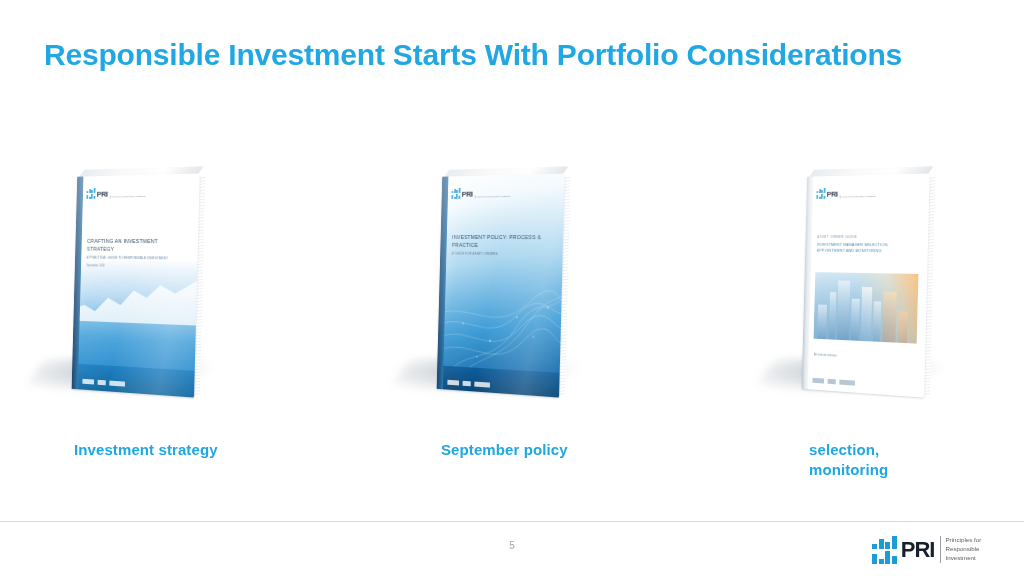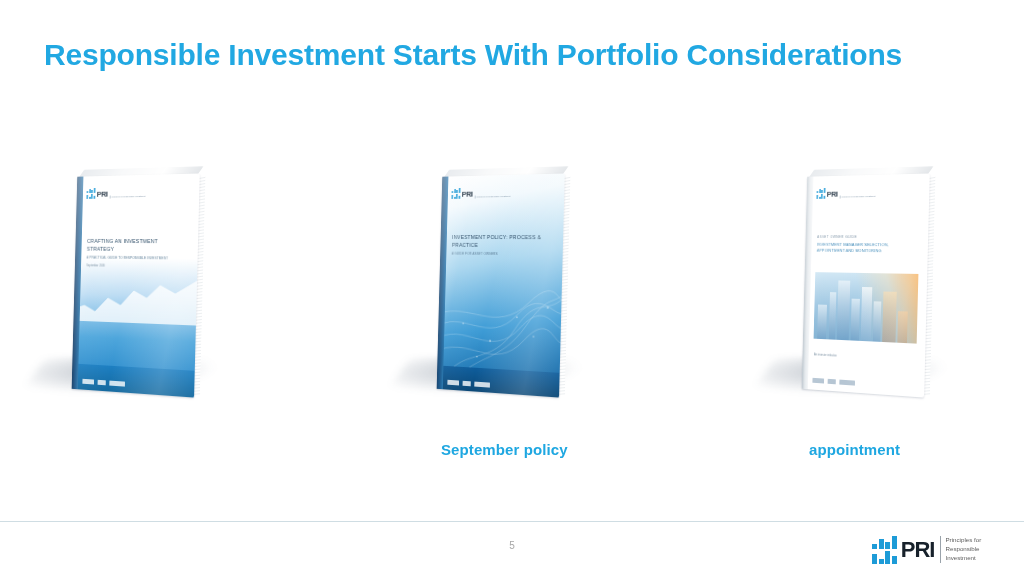--- a/index.html
+++ b/index.html
@@ -311,23 +311,25 @@
               <span style="width:17px"></span>
           </div>
           <div class="spine spine-white"></div>
           <div class="gloss"></div>
         </div>
       </div>
     </div>
 
   </div>
 
+  <div class="caption cap-1">Investment strategy</div>
   <div class="caption cap-2">September policy</div>
   <div class="caption cap-3">
-    <div>appointment</div>
+    <div>selection,</div>
+    <div>monitoring</div>
   </div>
 
   <div class="divider"></div>
   <div class="pagenum">5</div>
 
   <div class="footer-logo">
     <div class="fl-mark">
       <i style="height:5px"></i>
         <i style="height:10px"></i>
         <i style="height:7px"></i>

